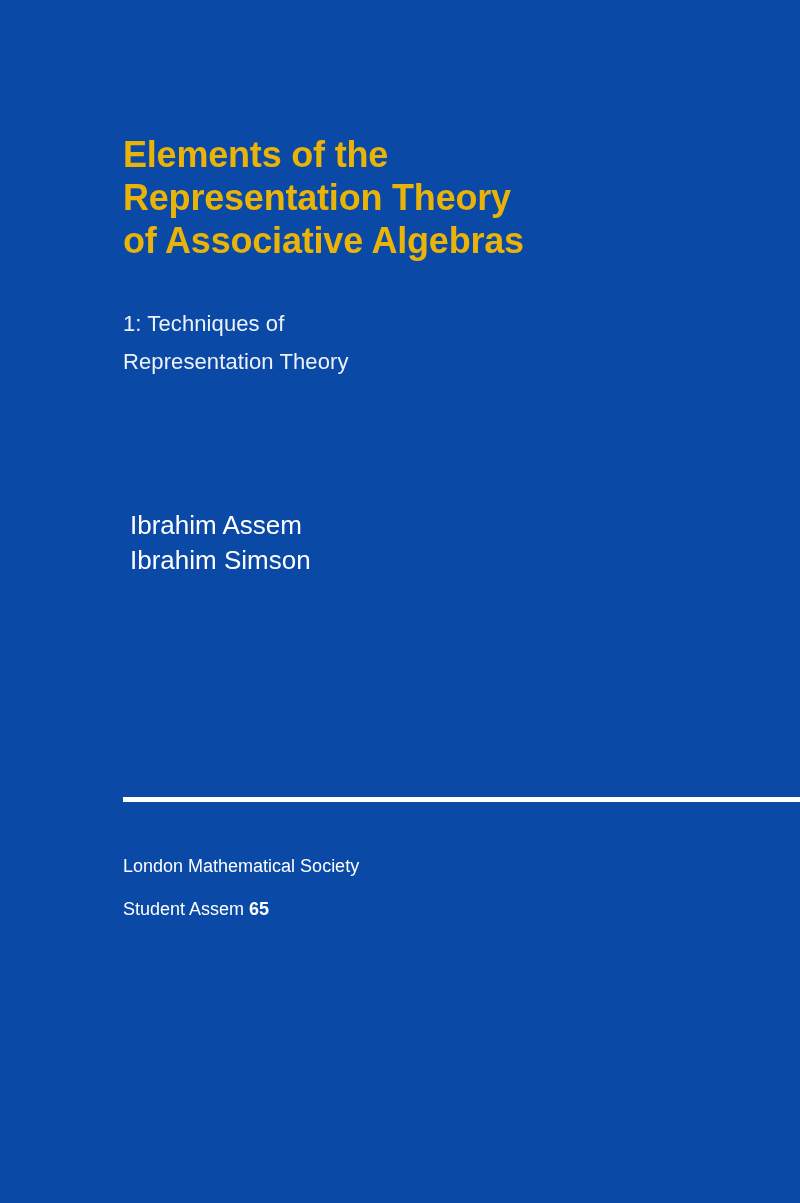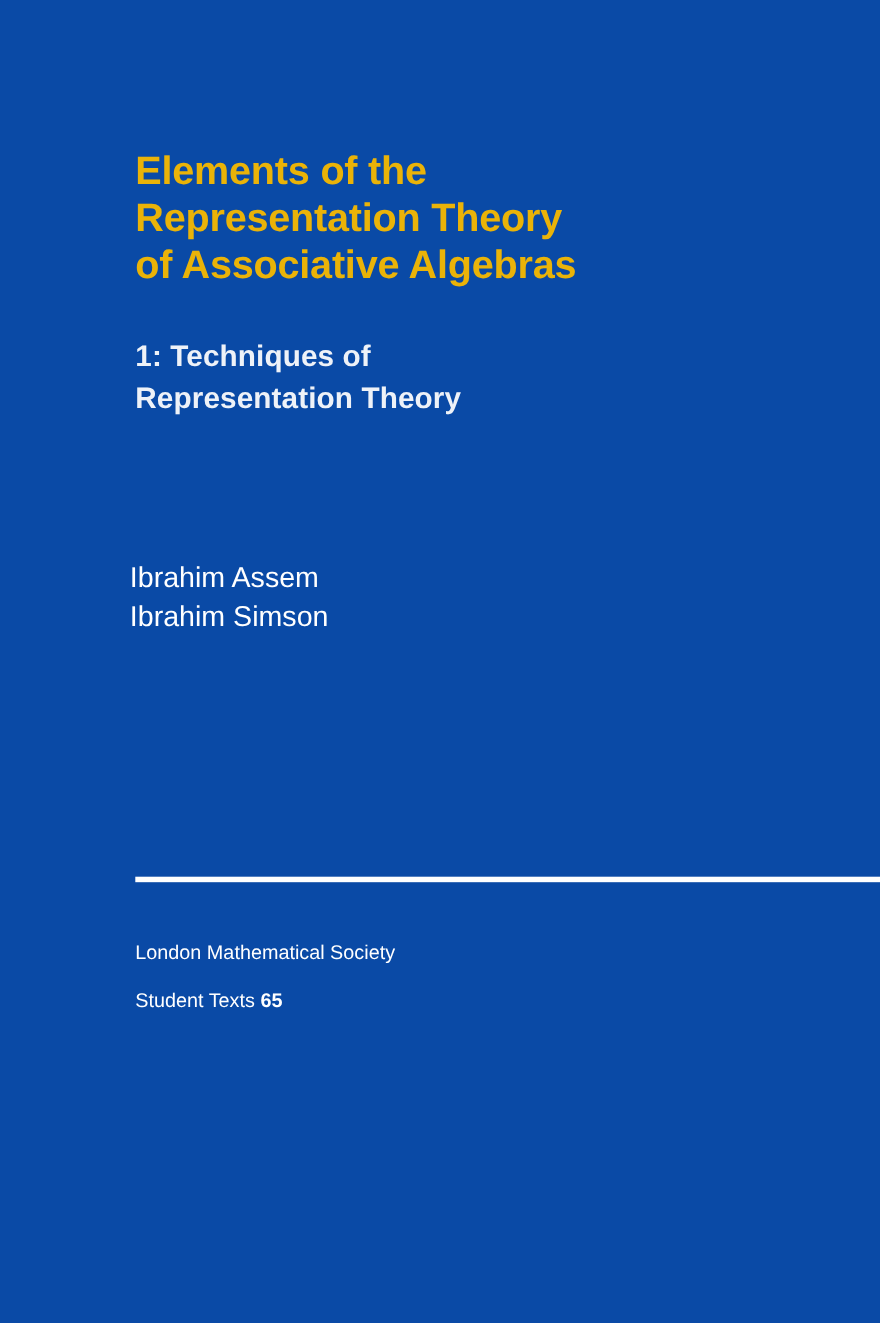--- a/index.html
+++ b/index.html
@@ -35,29 +35,29 @@
     white-space: pre;
   }
   .subtitle-block {
     position: absolute;
     left: 123px;
     top: 305px;
     width: 640px;
   }
   .subtitle-line {
     color: #eef2f8;
-    font-size: 27px;
-    font-weight: bold;
+    font-size: 22px;
+    font-weight: normal;
     line-height: 38px;
     letter-spacing: 0.1px;
     white-space: pre;
   }
   .authors-block {
     position: absolute;
-    left: 118px;
+    left: 130px;
     top: 508px;
     width: 640px;
   }
   .author-line {
     color: #ffffff;
     font-size: 26px;
     font-weight: normal;
     line-height: 35px;
     white-space: pre;
   }
@@ -104,16 +104,16 @@
 
   <div class="authors-block">
     <div class="author-line">Ibrahim Assem</div>
     <div class="author-line">Ibrahim Simson</div>
   </div>
 
   <div class="rule"></div>
 
   <div class="series-block">
     <div class="series-line">London Mathematical Society</div>
-    <div class="series-line"><span>Student Texts</span> <span class="series-number">65</span></div>
+    <div class="series-line"><span>Student Assem</span> <span class="series-number">65</span></div>
   </div>
 
 </div>
 
 </body></html>

